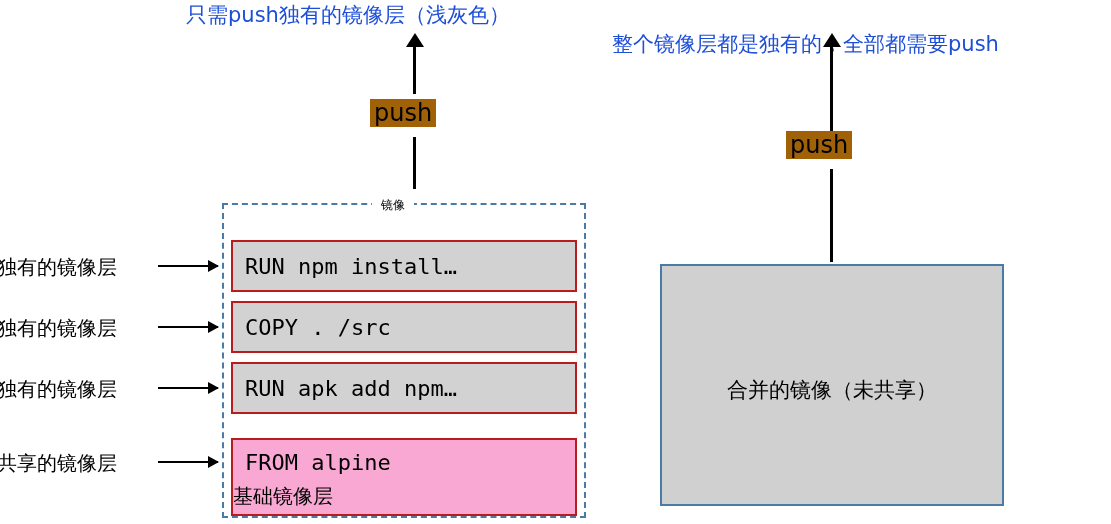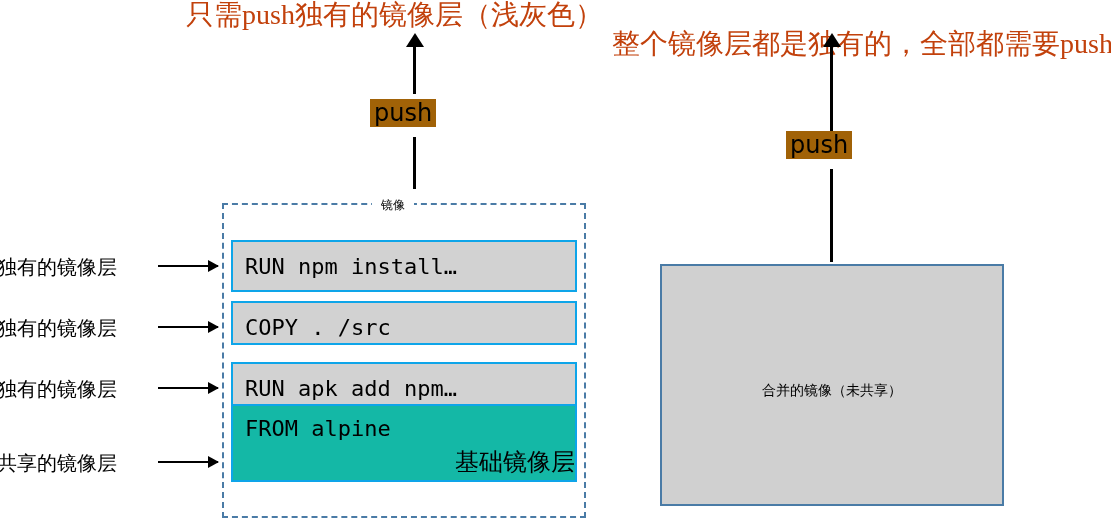--- a/index.html
+++ b/index.html
@@ -12,25 +12,24 @@
     height: 524px;
     position: relative;
     overflow: hidden;
     font-family: "DejaVu Sans", "Liberation Sans", sans-serif;
     color: #000000;
   }
   .abs { position: absolute; }
 
   
   .caption {
-    font-size: 28px;
+    font-size: 21px;
     line-height: 26px;
     white-space: nowrap;
-    color: #c2410c;
-    font-family: Liberation Serif, serif;
+    color: #1d4ed8;
   }
   #caption-left  { left: 186px; top: 2px; }
   #caption-right { left: 612px; top: 2px; margin-top: 29px; }
 
   
   #image-container {
     left: 222px;
     top: 203px;
     width: 364px;
     height: 315px;
@@ -45,49 +44,49 @@
     font-size: 12px;
     line-height: 24px;
     white-space: nowrap;
   }
 
   
   .layer {
     left: 231px;
     width: 346px;
     box-sizing: border-box;
-    border: 2px solid #0ea5e9;
+    border: 2px solid #b91c1c;
     background: #d2d2d2;
   }
   .layer .code {
     position: absolute;
     left: 12px;
     font-family: "DejaVu Sans Mono", "Liberation Mono", monospace;
     font-size: 22px;
     line-height: 26px;
     white-space: nowrap;
     color: #000;
   }
   #layer-run-npm    { top: 240px; height: 52px; }
-  #layer-copy-src   { top: 301px; height: 44px; }
+  #layer-copy-src   { top: 301px; height: 52px; }
   #layer-run-apk    { top: 362px; height: 52px; padding-left: 41px; }
-  #layer-from-alpine{ top: 404px; height: 78px; background: #14b8a6; }
+  #layer-from-alpine{ top: 438px; height: 78px; background: #f9a8d4; }
 
   #layer-run-npm .code     { top: 12px; }
   #layer-copy-src .code    { top: 12px; }
   #layer-run-apk .code     { top: 12px; }
   #layer-from-alpine .code { top: 10px; }
 
   #base-layer-note {
     position: absolute;
     left: 0;
     right: 0;
     top: 44px;
-    text-align: right;
-    font-size: 24px;
+    text-align: left;
+    font-size: 20px;
     line-height: 24px;
     color: #000;
     white-space: nowrap;
   }
 
   
   .side-label {
     font-size: 20px;
     line-height: 24px;
     white-space: nowrap;
@@ -149,21 +148,21 @@
     box-sizing: border-box;
     border: 2px solid #4a7ba6;
     background: #d0d0d0;
   }
   #merged-image-label {
     position: absolute;
     left: 0;
     right: 0;
     top: 111px;
     text-align: center;
-    font-size: 14px;
+    font-size: 21px;
     line-height: 26px;
     white-space: nowrap;
     color: #000;
   }
 </style>
 </head>
 <body>
 
 <div class="abs caption" id="caption-left">只需push独有的镜像层（浅灰色）</div>
 

